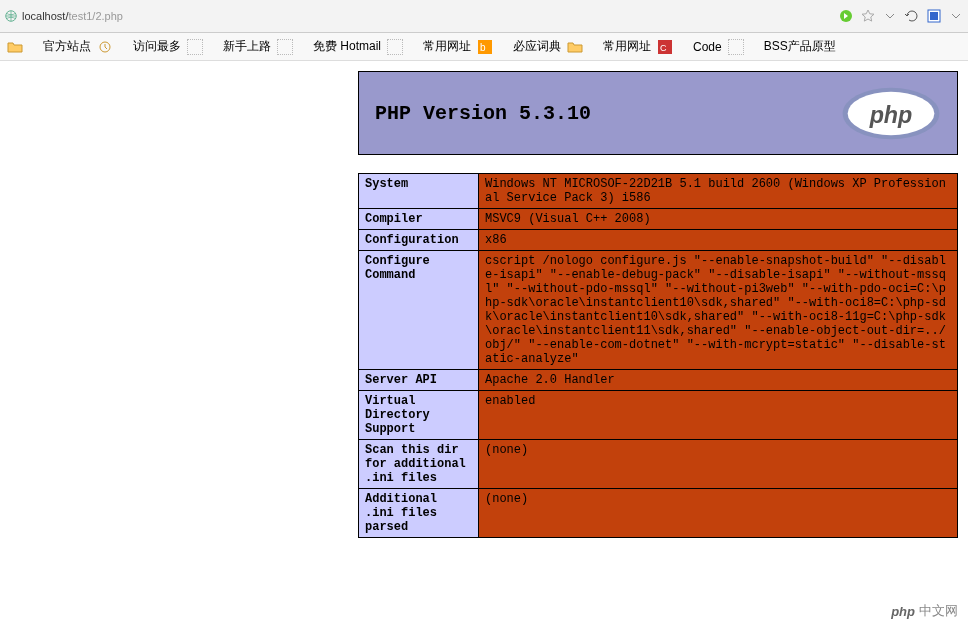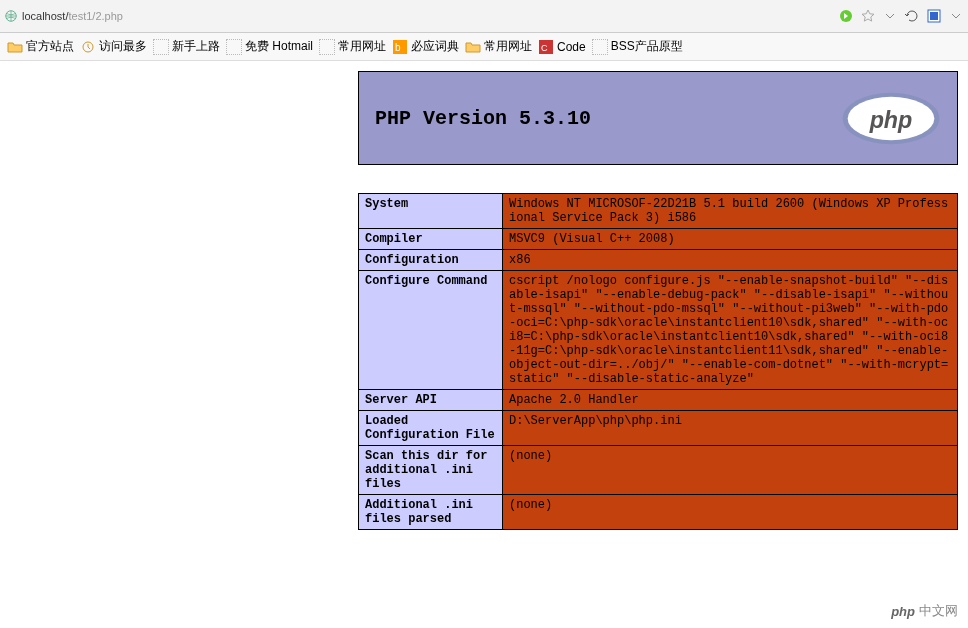--- a/index.html
+++ b/index.html
@@ -32,39 +32,39 @@
   height: 28px;
   background: #f8f8f8;
   border-bottom: 1px solid #ddd;
   display: flex;
   align-items: center;
   padding: 0 6px;
   font-family: SimSun, Tahoma, sans-serif;
   font-size: 12px;
   gap: 4px;
 }
-.bookmark-bar .bm { display: inline-flex; align-items: center; gap: 3px; cursor: pointer; padding: 2px 1px; }
+.bookmark-bar .bm { display: inline-flex; align-items: center; gap: 20px; cursor: pointer; padding: 2px 1px; }
 .bookmark-bar .bm .bi { width:16px; height:16px; display:inline-flex; align-items:center; justify-content:center; border:1px dotted #bbb; }
 .bookmark-bar .bm .bi.filled { border:none; }
 .content {
   width: 100%;
   height: calc(628px - 50px);
   overflow: auto;
   background: #fff;
 }
 .php-wrap { width: 600px; margin-left: 358px; margin-top: 10px; }
 .php-header {
   background: #9999cc;
   border: 1px solid #000;
-  height: 94px;
+  height: 84px;
   display: flex;
   align-items: center;
   justify-content: space-between;
   padding: 0 16px;
-  margin-bottom: 28px;
+  margin-bottom: 18px;
 }
 .php-header h1 {
   font-family: "Courier New", monospace;
   font-size: 20px;
   font-weight: bold;
   color: #000;
 }
 .php-header .logo { width:100px; height:55px; }
 .info-table {
   width: 100%;
@@ -74,21 +74,21 @@
   border: 1px solid #000;
   padding: 3px 6px;
   font-family: "Courier New", monospace;
   font-size: 12px;
   text-align: left;
   vertical-align: top;
 }
 .info-table .k {
   background: #ccccff;
   font-weight: bold;
-  width: 144px;
+  width: 120px;
 }
 .info-table .v {
   background: #c2410c;
   word-break: break-all;
 }
 .watermark {
   position: absolute;
   right: 10px;
   bottom: 8px;
   font-family: Tahoma, sans-serif;
@@ -239,22 +239,22 @@
           </tr>
           <tr>
             <td class="k">Configure Command</td>
             <td class="v">cscript /nologo configure.js "--enable-snapshot-build" "--disable-isapi" "--enable-debug-pack" "--disable-isapi" "--without-mssql" "--without-pdo-mssql" "--without-pi3web" "--with-pdo-oci=C:\php-sdk\oracle\instantclient10\sdk,shared" "--with-oci8=C:\php-sdk\oracle\instantclient10\sdk,shared" "--with-oci8-11g=C:\php-sdk\oracle\instantclient11\sdk,shared" "--enable-object-out-dir=../obj/" "--enable-com-dotnet" "--with-mcrypt=static" "--disable-static-analyze"</td>
           </tr>
           <tr>
             <td class="k">Server API</td>
             <td class="v">Apache 2.0 Handler</td>
           </tr>
           <tr>
-            <td class="k">Loaded Configuration File</td>
-            <td class="v">D:\ServerApp\php\php.ini</td>
+            <td class="k">Virtual Directory Support</td>
+            <td class="v">enabled</td>
           </tr>
           <tr>
             <td class="k">Scan this dir for additional .ini files</td>
             <td class="v">(none)</td>
           </tr>
           <tr>
             <td class="k">Additional .ini files parsed</td>
             <td class="v">(none)</td>
           </tr>
         </tbody>

